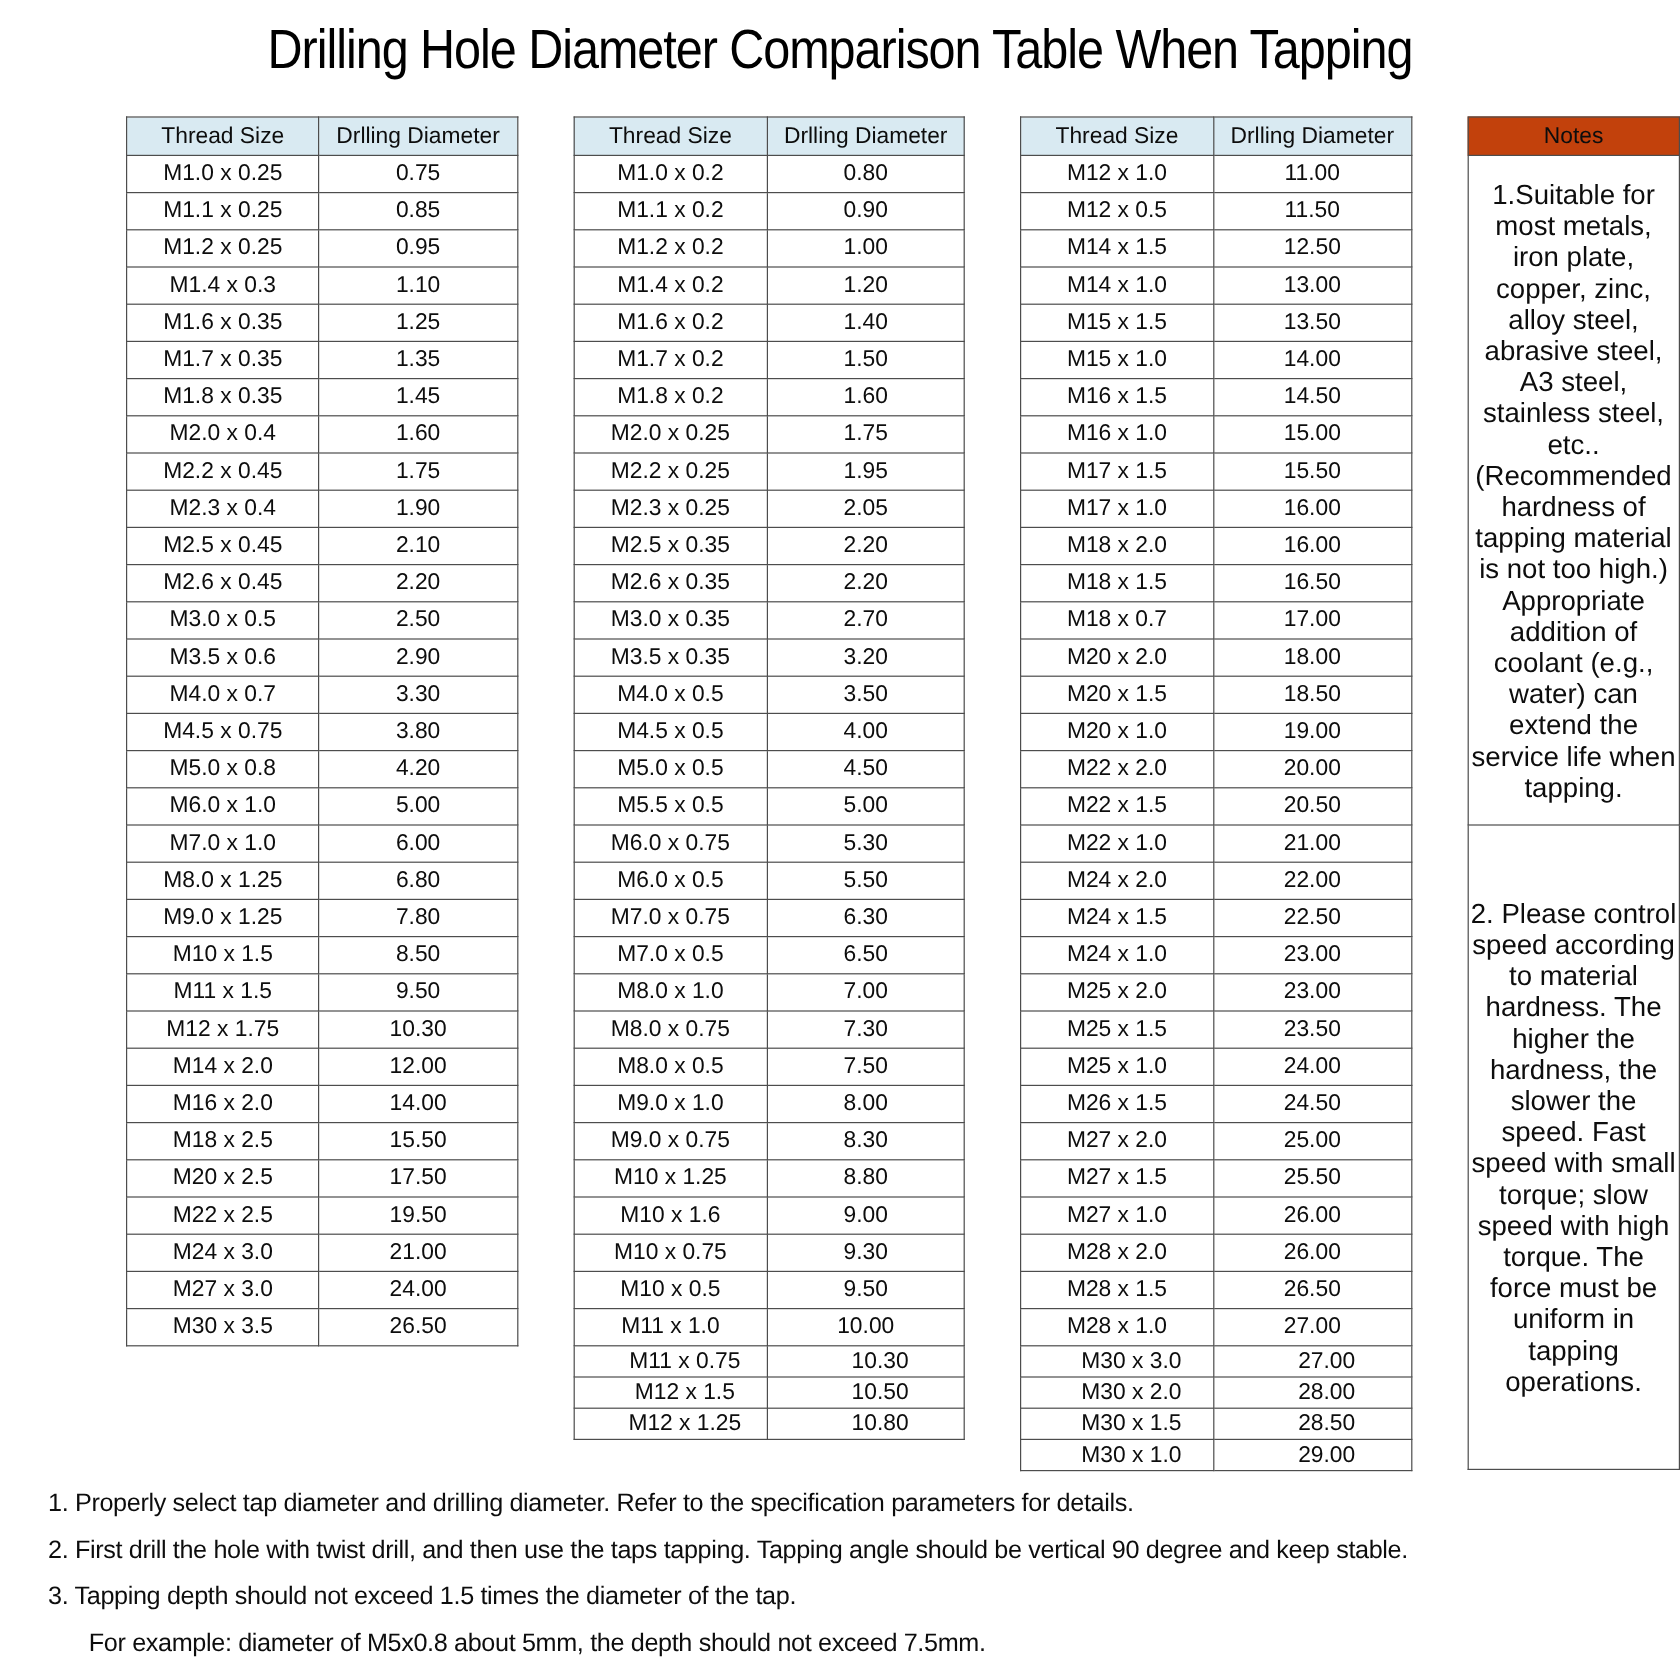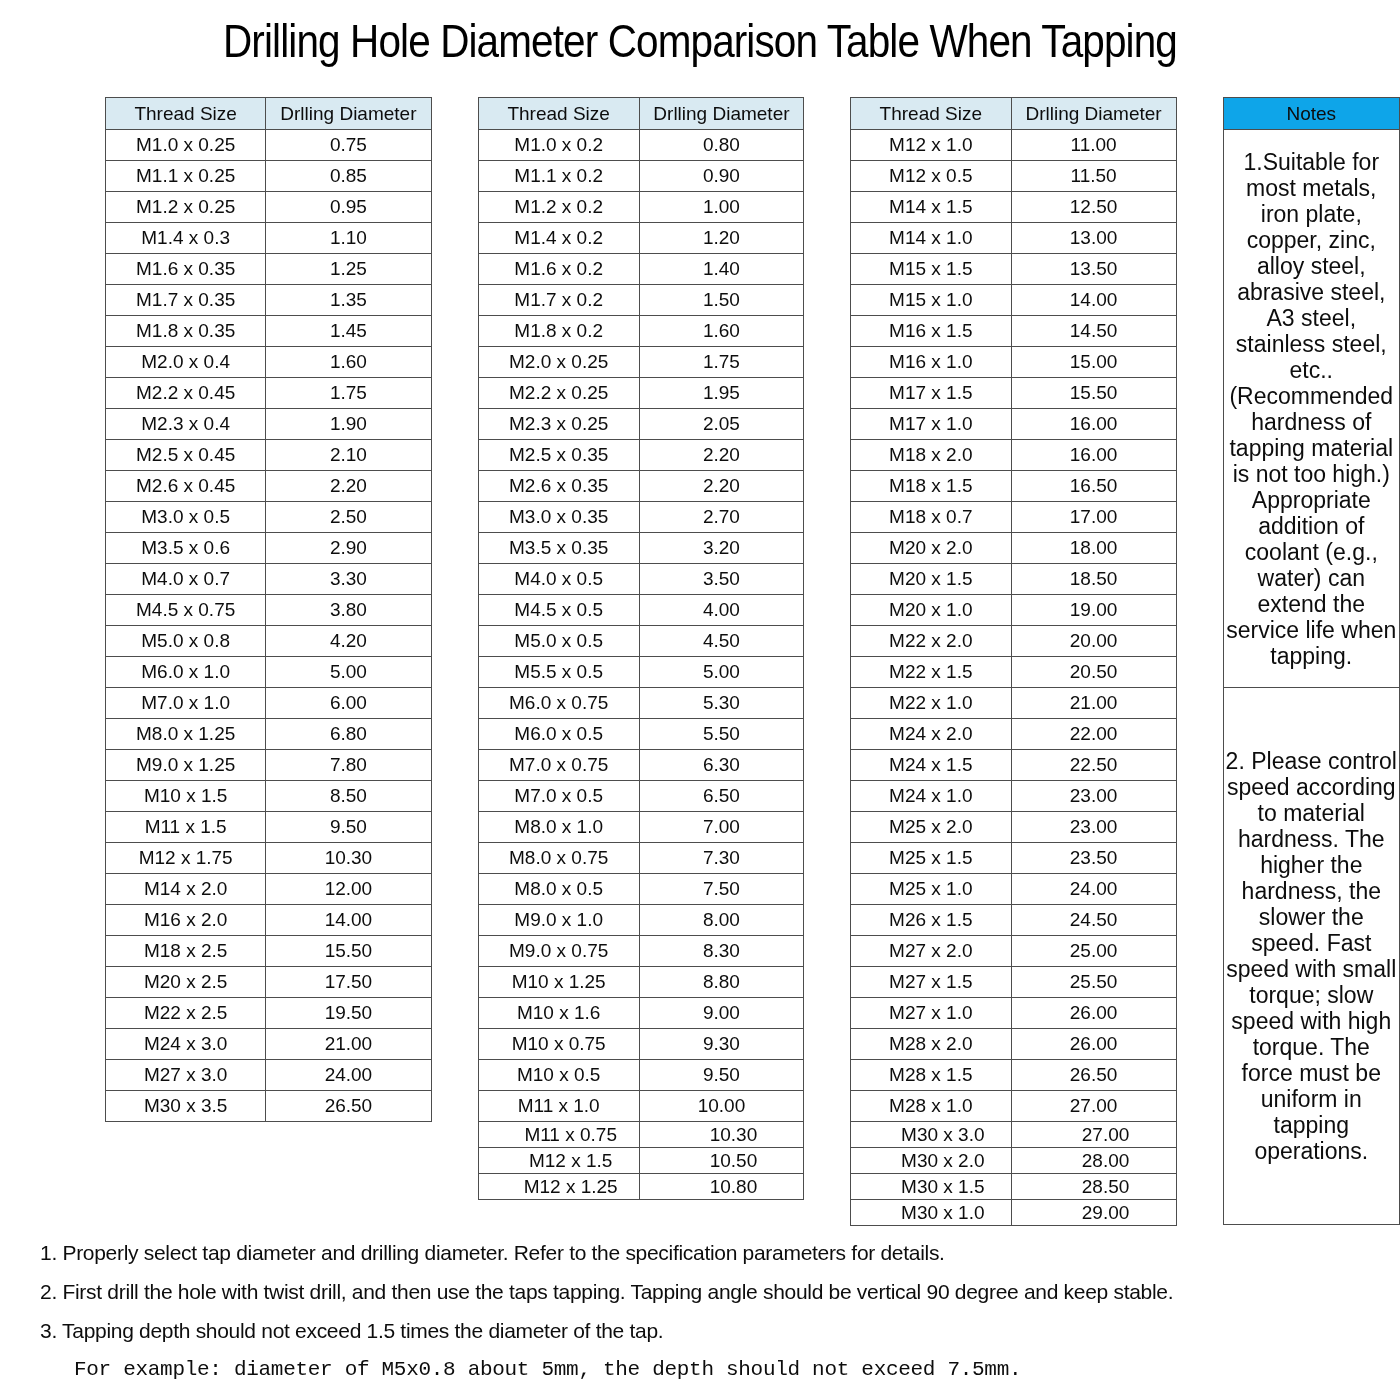--- a/index.html
+++ b/index.html
@@ -61,21 +61,21 @@
 
   .notes-col {
     width: 187px;
     margin-left: -1px;
     box-sizing: border-box;
   }
   .notes-header {
     box-sizing: border-box;
     height: 33px;
     border: 1px solid #4d4d4d;
-    background: #0ea5e9;
+    background: #c2410c;
     font-size: 19px;
     display: flex;
     align-items: center;
     justify-content: center;
   }
   .notes-cell {
     box-sizing: border-box;
     border: 1px solid #4d4d4d;
     border-top: none;
     font-size: 23px;
@@ -95,21 +95,21 @@
     top: 1238px;
     width: 1330px;
   }
   .footer p {
     margin: 0 0 9px 0;
     font-size: 21px;
     letter-spacing: -0.3px;
     line-height: 30px;
     white-space: nowrap;
   }
-  .footer p.indent { padding-left: 34px; font-family: Liberation Mono, monospace; }
+  .footer p.indent { padding-left: 34px; }
 </style>
 </head>
 <body>
 
 <div class="page">
 
   <h1 class="title">Drilling Hole Diameter Comparison Table When Tapping</h1>
 
   <div class="table-wrap">
 

